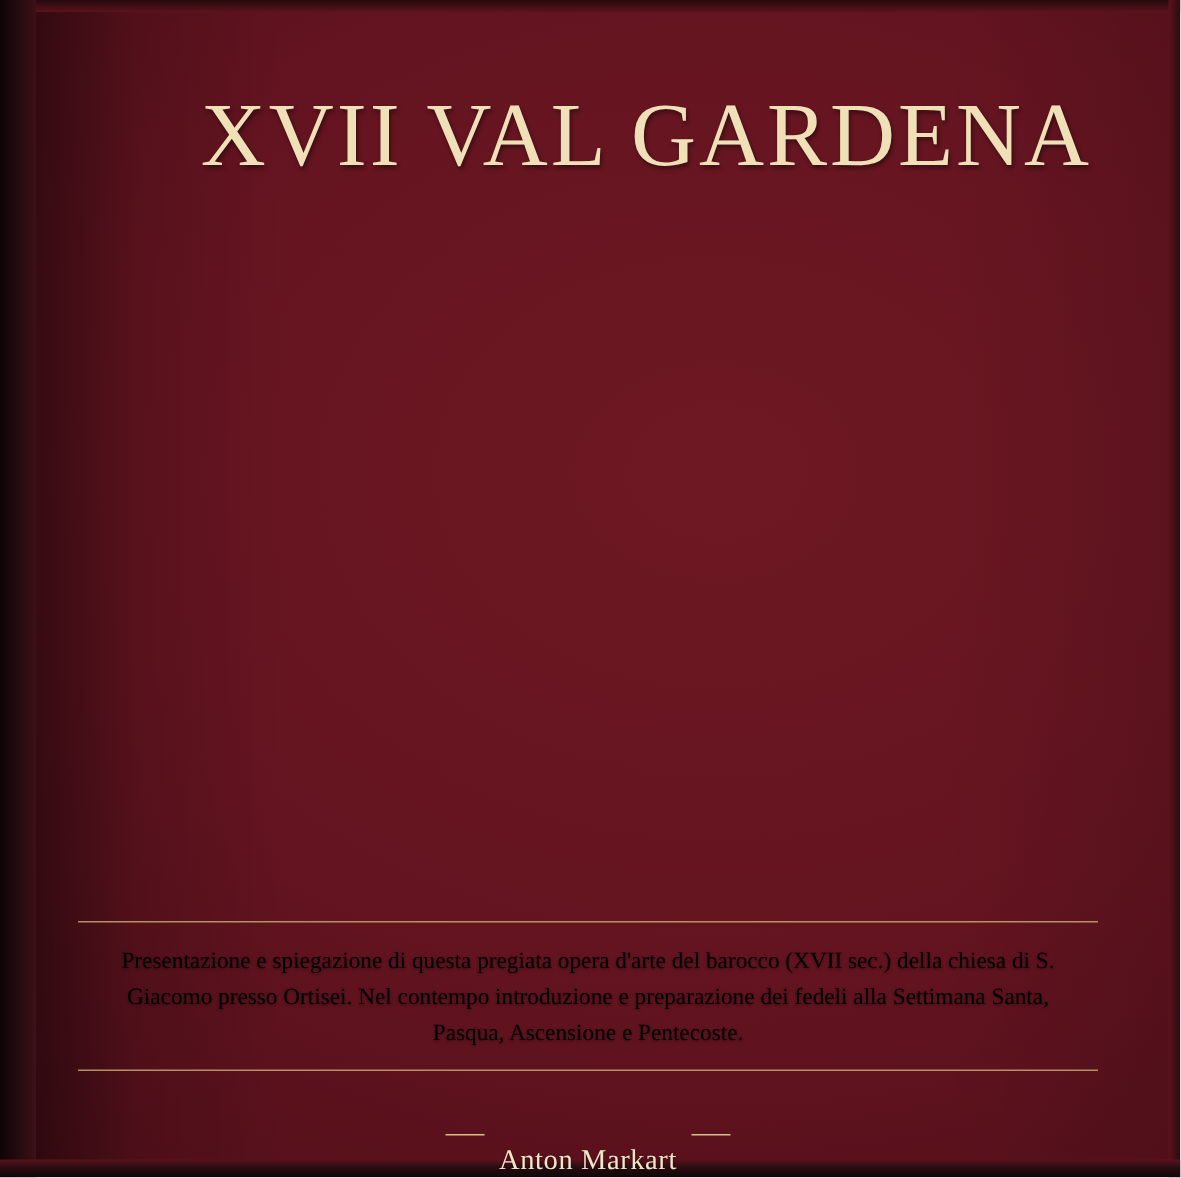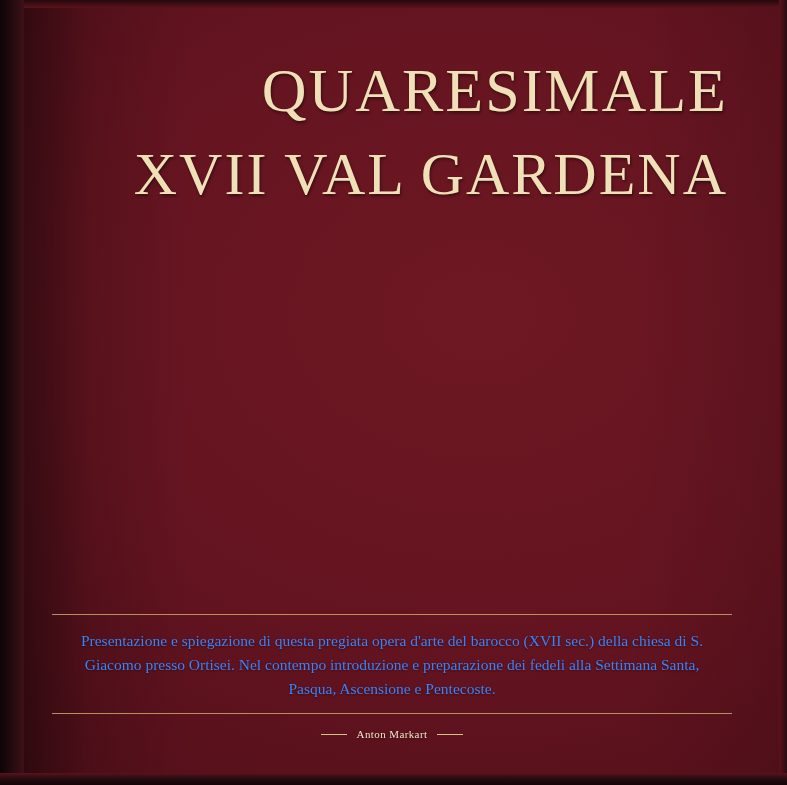--- a/index.html
+++ b/index.html
@@ -86,21 +86,21 @@
     text-align: center;
   }
   .rule {
     width: 100%;
     height: 1px;
     background: #c9a86a;
     opacity: 0.85;
     margin: 0 auto;
   }
   .subtitle {
-    color: #3b82f6;
+    color: #000000;
     font-family: "Liberation Serif", serif;
     font-size: 15.5px;
     line-height: 24px;
     padding: 14px 8px 12px 8px;
     text-shadow: 0 1px 2px rgba(0,0,0,0.4);
   }
   .author-row {
     display: flex;
     align-items: center;
     justify-content: center;
@@ -108,39 +108,39 @@
     padding-top: 14px;
   }
   .author-dash {
     width: 26px;
     height: 1px;
     background: #d8c08a;
   }
   .author {
     color: #f2e6c8;
     font-family: "Liberation Serif", serif;
-    font-size: 11px;
+    font-size: 19px;
     letter-spacing: 0.4px;
     text-shadow: 0 1px 2px rgba(0,0,0,0.4);
+    margin-top: 35px;
   }
 </style>
 </head>
 <body>
 
 <div id="page">
 
   <div class="cover"></div>
 
   <div class="page-edge-top"></div>
   <div class="page-edge-left"></div>
   <div class="page-edge-right"></div>
   <div class="page-edge-bottom"></div>
 
   <div class="title-block">
-    <span class="title-line l2">QUARESIMALE</span>
     <span class="title-line l3">XVII VAL GARDENA</span>
   </div>
 
   <div class="lower-block">
     <div class="rule"></div>
     <div class="subtitle">Presentazione e spiegazione di questa pregiata opera d'arte del barocco (XVII sec.) della chiesa di S. Giacomo presso Ortisei. Nel contempo introduzione e preparazione dei fedeli alla Settimana Santa, Pasqua, Ascensione e Pentecoste.</div>
     <div class="rule"></div>
     <div class="author-row">
       <span class="author-dash"></span>
       <span class="author">Anton Markart</span>

